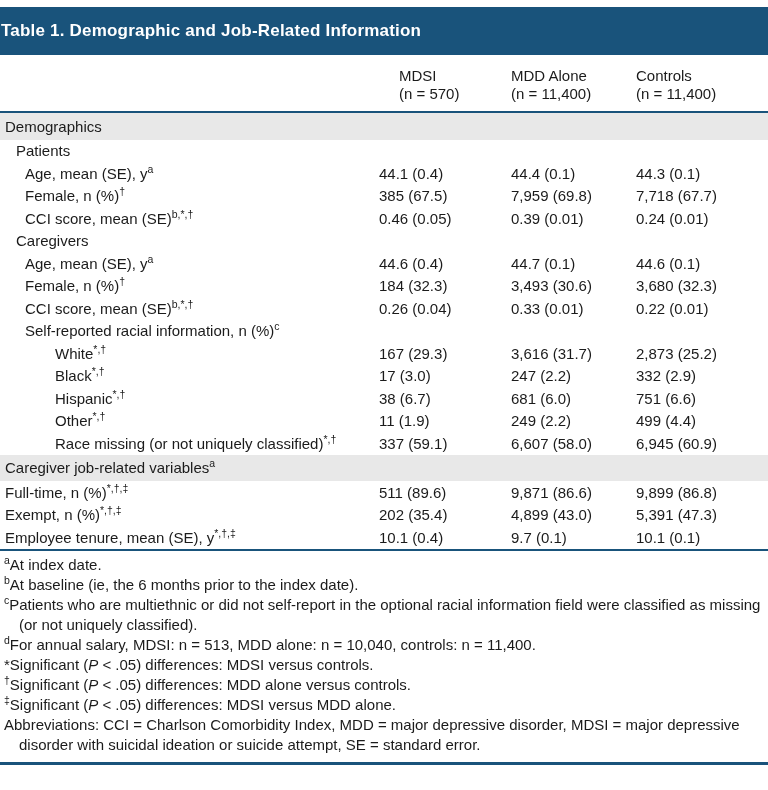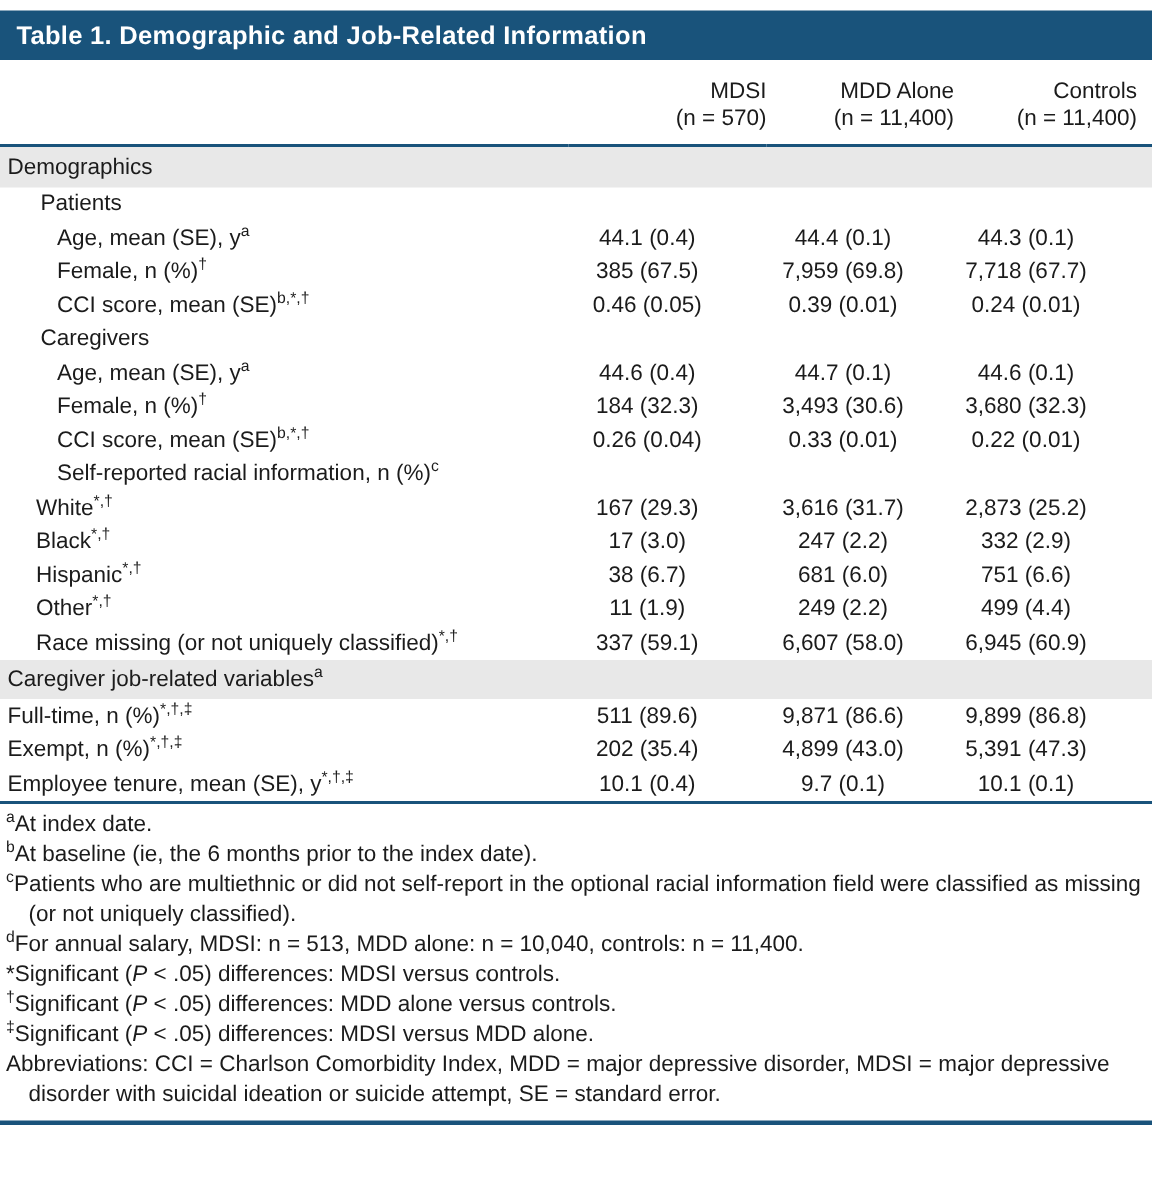--- a/index.html
+++ b/index.html
@@ -7,47 +7,47 @@
     width: 768px; height: 790px; overflow: hidden;
     background: #ffffff;
     font-family: "Liberation Sans", sans-serif;
     color: #1b1b1b;
   }
   .page { padding-top: 7px; }
   .titlebar {
     background: var(--accent, #19537B);
     color: var(--title-text, #ffffff);
     font-weight: bold; font-size: 17px;
-    height: 33px; display: flex; align-items: center;
-    padding-left: 11px; letter-spacing: 0.2px;
+    height: 48px; display: flex; align-items: center;
+    padding-left: 1px; letter-spacing: 0.2px;
   }
   table { width: 100%; border-collapse: collapse; table-layout: fixed; }
   col.c-label { width: auto; }
   col.c-v0 { width: 132px; }
   col.c-v1 { width: 125px; }
   col.c-v2 { width: 132px; }
   thead th {
     font-weight: normal; font-size: 15px; line-height: 18px;
-    vertical-align: bottom; text-align: right;
+    vertical-align: bottom; text-align: left;
     padding: 12px 0 8px 0;
     border-bottom: 2px solid var(--accent, #19537B);
   }
   thead th.h0 { padding-left: 20px; }
   thead th.h2 { padding-right: 10px; }
   tbody td { font-size: 15px; line-height: 19.5px; padding: 1.5px 0; vertical-align: bottom; }
   tr.section td {
     background: var(--band, #E8E8E8);
     padding: 3.5px 0 3.5px 5px; font-size: 15px; margin-top: 12px;
   }
   td.lbl { white-space: nowrap; overflow: hidden; }
   .ind0 { padding-left: 5px; }
-  .ind1 { padding-left: 27px; margin-left: 41px; }
-  .ind2 { padding-left: 38px; }
-  .ind3 { padding-left: 24px; }
-  td.val { text-align: center; white-space: nowrap; }
+  .ind1 { padding-left: 16px; margin-left: 41px; }
+  .ind2 { padding-left: 25px; }
+  .ind3 { padding-left: 55px; }
+  td.val { text-align: left; white-space: nowrap; }
   td.val.v0 { padding-right: 27px; }
   td.val.v1 { padding-right: 23px; }
   td.val.v2 { padding-right: 36px; }
   sup { font-size: 10.5px; line-height: 0; }
   .rule { height: 2px; background: var(--accent, #19537B); }
   .rule.thick { height: 3px; }
   .footnotes { padding: 4px 6px 7px 4px; }
   .fn {
     font-size: 15px; line-height: 20px;
     padding-left: 15px; text-indent: -15px;

